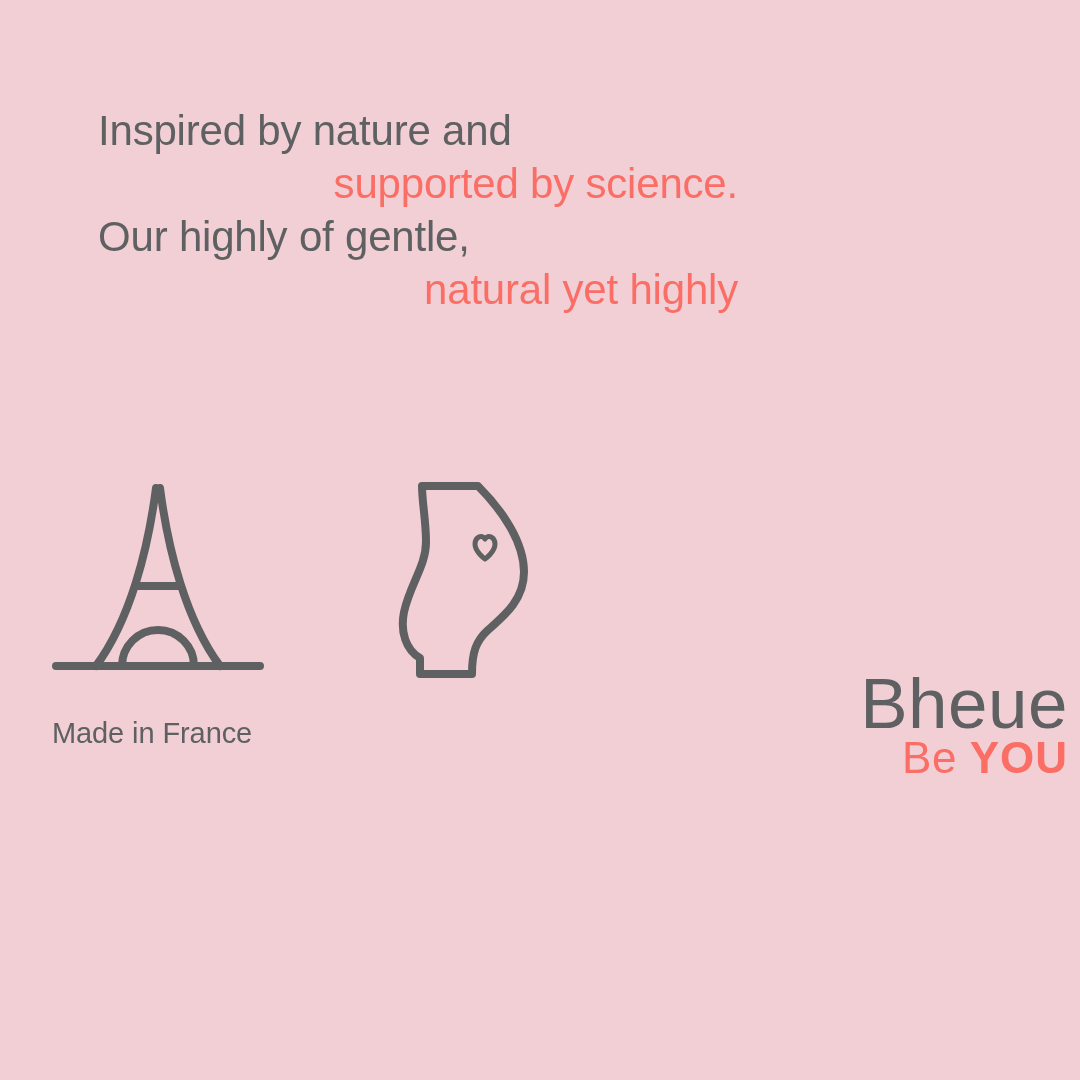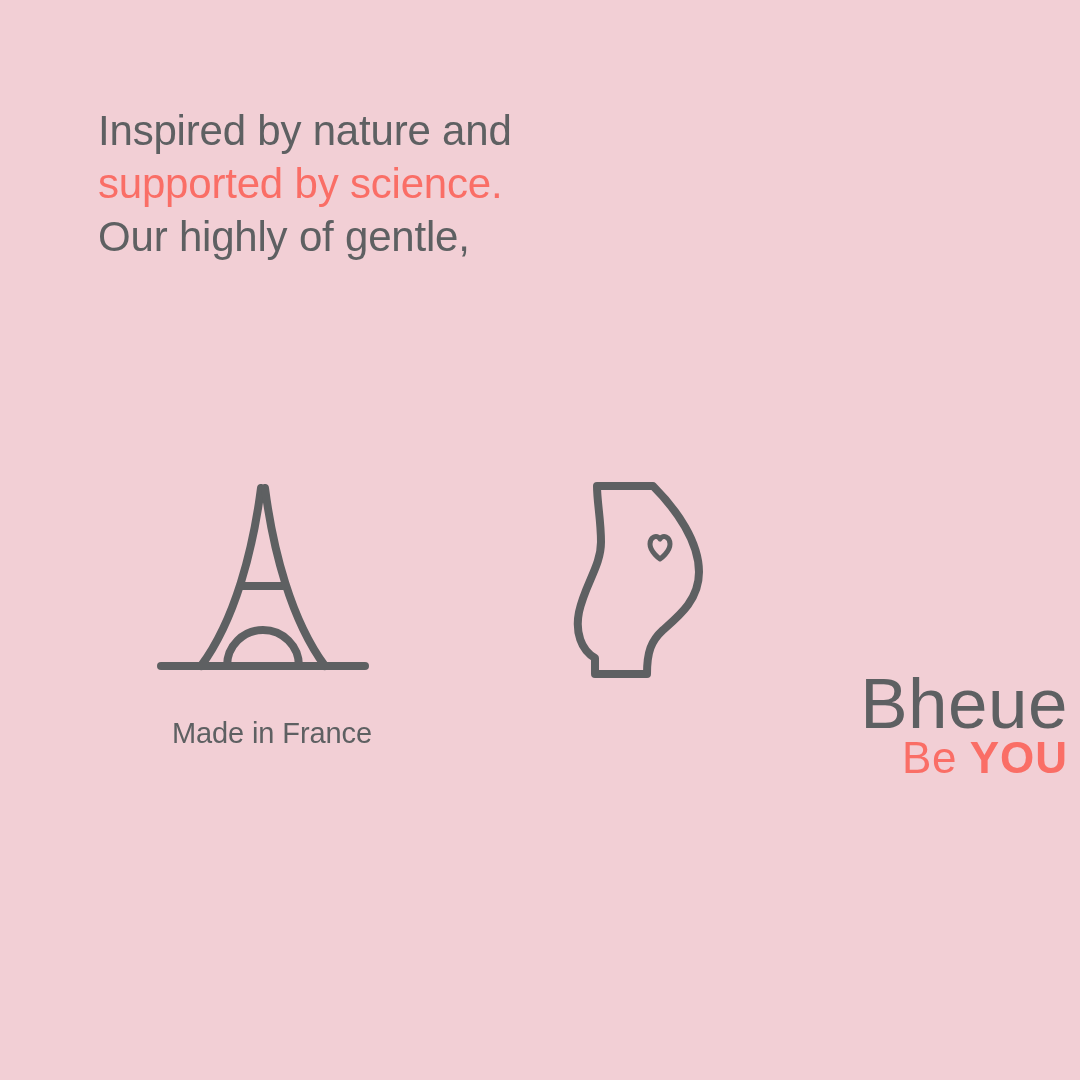--- a/index.html
+++ b/index.html
@@ -36,36 +36,37 @@
     letter-spacing: -0.2px;
     color: #5e6062;
     white-space: nowrap;
   }
   .headline .line {
     display: block;
     white-space: nowrap;
   }
   .headline .accent {
     color: #fa6e66;
+    text-align: right;
   }
 
   
   .features {
     position: absolute;
     left: 60px;
     top: 470px;
     width: 960px;
     display: flex;
     align-items: flex-start;
   }
   .feature {
     width: 320px;
     display: flex;
     flex-direction: column;
-    align-items: flex-end;
+    align-items: flex-start;
   }
   .feature-icon {
     height: 210px;
     display: flex;
     align-items: flex-end;
     justify-content: center;
   }
   .feature-label {
     margin-top: 32px;
     font-size: 29px;
@@ -115,20 +116,21 @@
 </style>
 </head>
 <body>
 
 <div class="poster">
 
   <div class="headline">
     <span class="line">Inspired by nature and</span>
     <span class="line accent">supported by science.</span>
     <span class="line">Our highly of gentle,</span>
+    <span class="line accent">natural yet highly</span>
   </div>
 
   <div class="features">
 
     <div class="feature f-france">
       <div class="feature-icon">
         <svg width="215" height="200" viewBox="0 0 215 200" fill="none" stroke="#5e6062" stroke-width="8" stroke-linecap="round" stroke-linejoin="round" aria-hidden="true">
 
           <path d="M104 8 C 96 70, 78 140, 44 186"></path>
 

